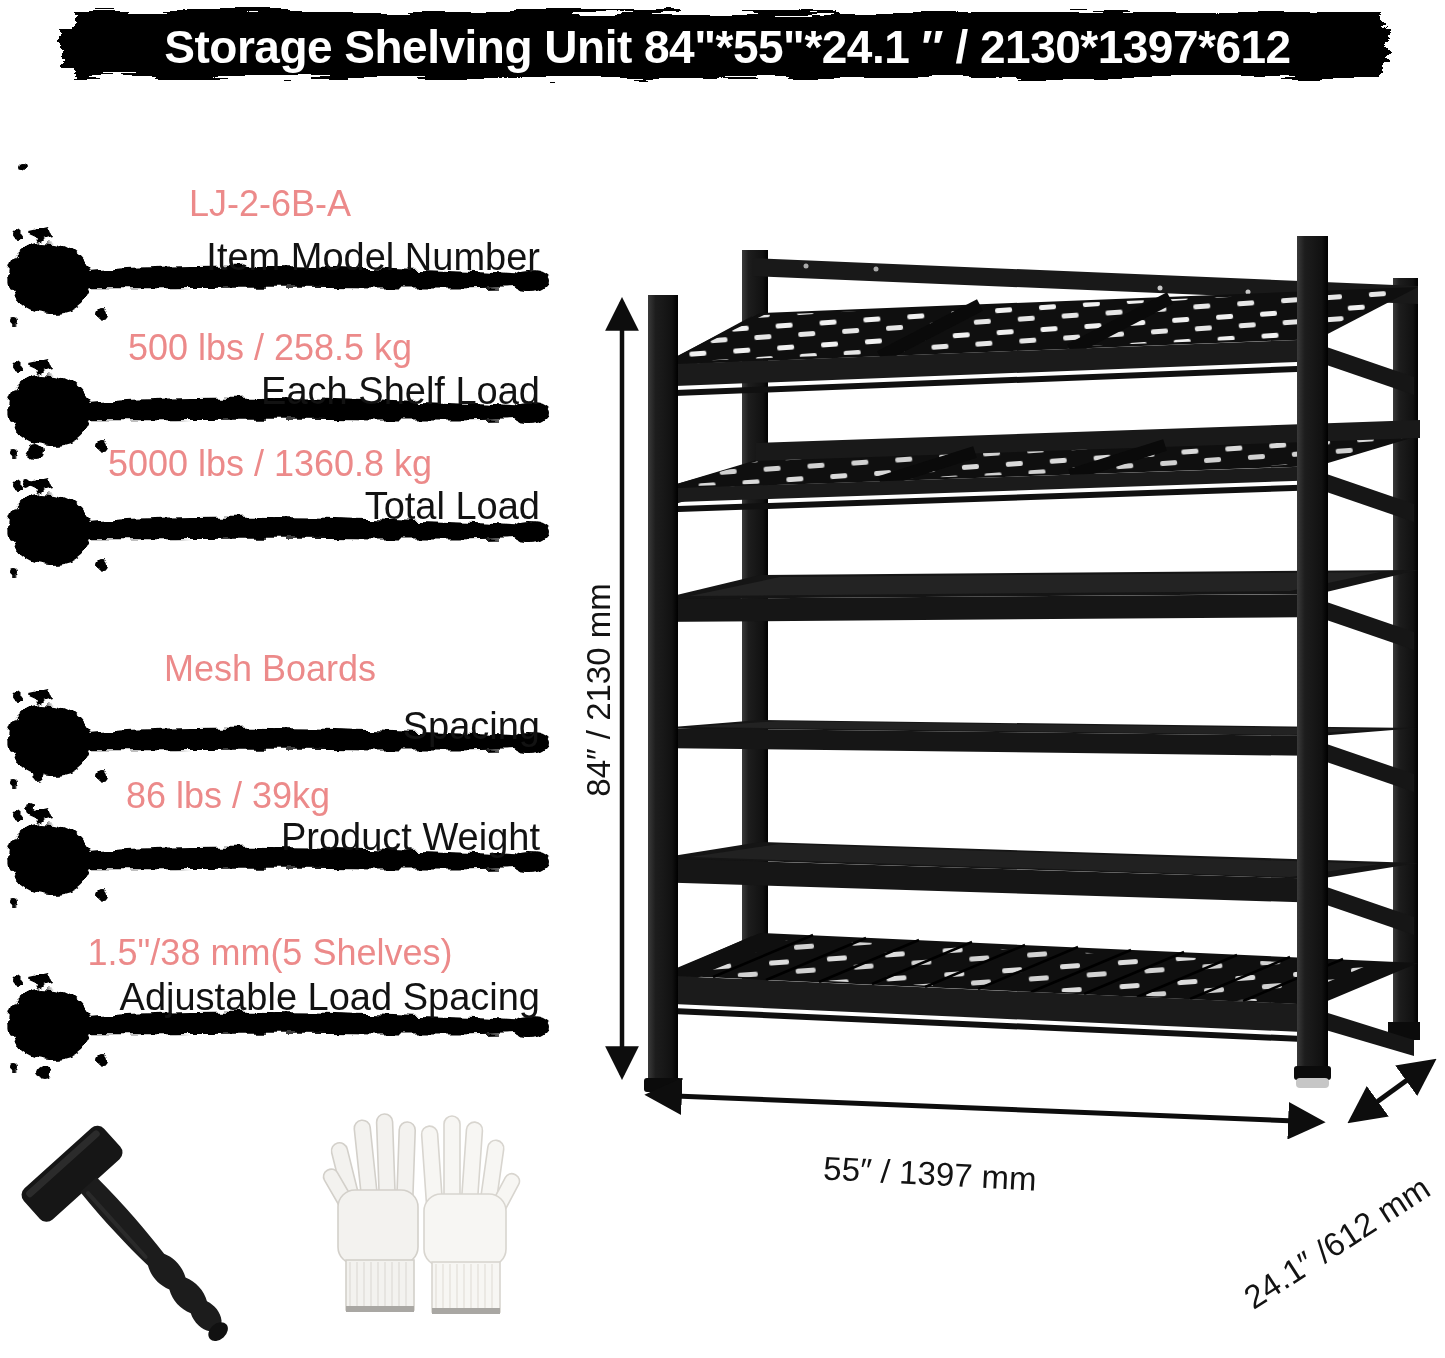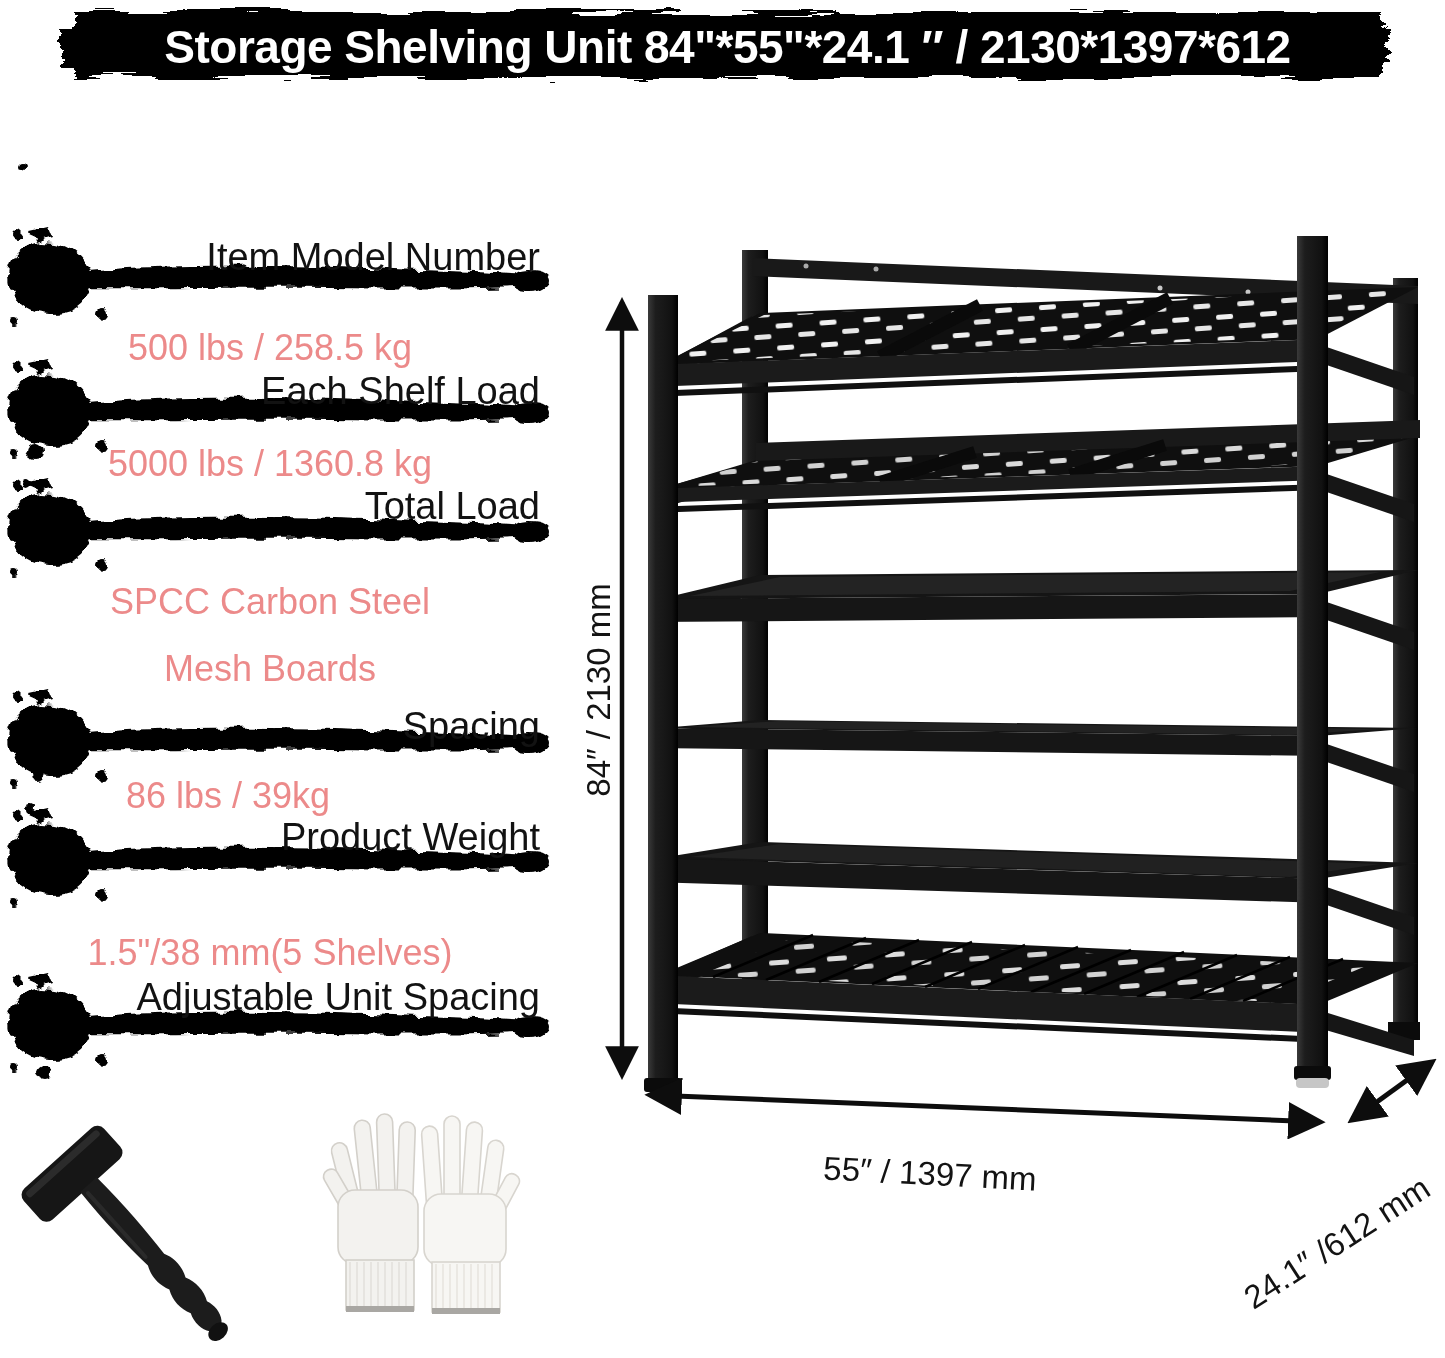--- a/index.html
+++ b/index.html
@@ -238,35 +238,35 @@
       <line x1="154" y1="152" x2="154" y2="200"></line>
           <line x1="161" y1="152" x2="161" y2="200"></line>
       <line x1="168" y1="152" x2="168" y2="200"></line>
     </g>
     <rect x="108" y="196" width="68" height="6" fill="#a9a7a3"></rect>
   </g>
 </svg>
 
 <div class="banner-title">Storage Shelving Unit 84"*55"*24.1 ″  / 2130*1397*612</div>
 
+<div class="spec-value" style="top:184px">LJ-2-6B-A</div>
 <div class="spec-label" style="top:237px">Item Model Number</div>
 
 <div class="spec-value" style="top:328px">500 lbs / 258.5 kg</div>
 <div class="spec-label" style="top:371px">Each Shelf Load</div>
 
 <div class="spec-value" style="top:444px">5000 lbs / 1360.8 kg</div>
 <div class="spec-label" style="top:486px">Total Load</div>
 
-<div class="spec-value" style="top:582px">SPCC Carbon Steel</div>
 <div class="spec-value" style="top:649px">Mesh Boards</div>
 <div class="spec-label" style="top:706px">Spacing</div>
 
 <div class="spec-value shift-left" style="top:776px">86 lbs / 39kg</div>
 <div class="spec-label" style="top:817px">Product Weight</div>
 
 <div class="spec-value" style="top:933px">1.5"/38 mm(5 Shelves)</div>
-<div class="spec-label" style="top:977px">Adjustable Unit Spacing</div>
+<div class="spec-label" style="top:977px">Adjustable Load Spacing</div>
 
 <div class="dim dim-h">84″  / 2130 mm</div>
 <div class="dim dim-w">55″  / 1397 mm</div>
 <div class="dim dim-d">24.1″  /612 mm</div>
 
 </div>
 
 </body></html>

